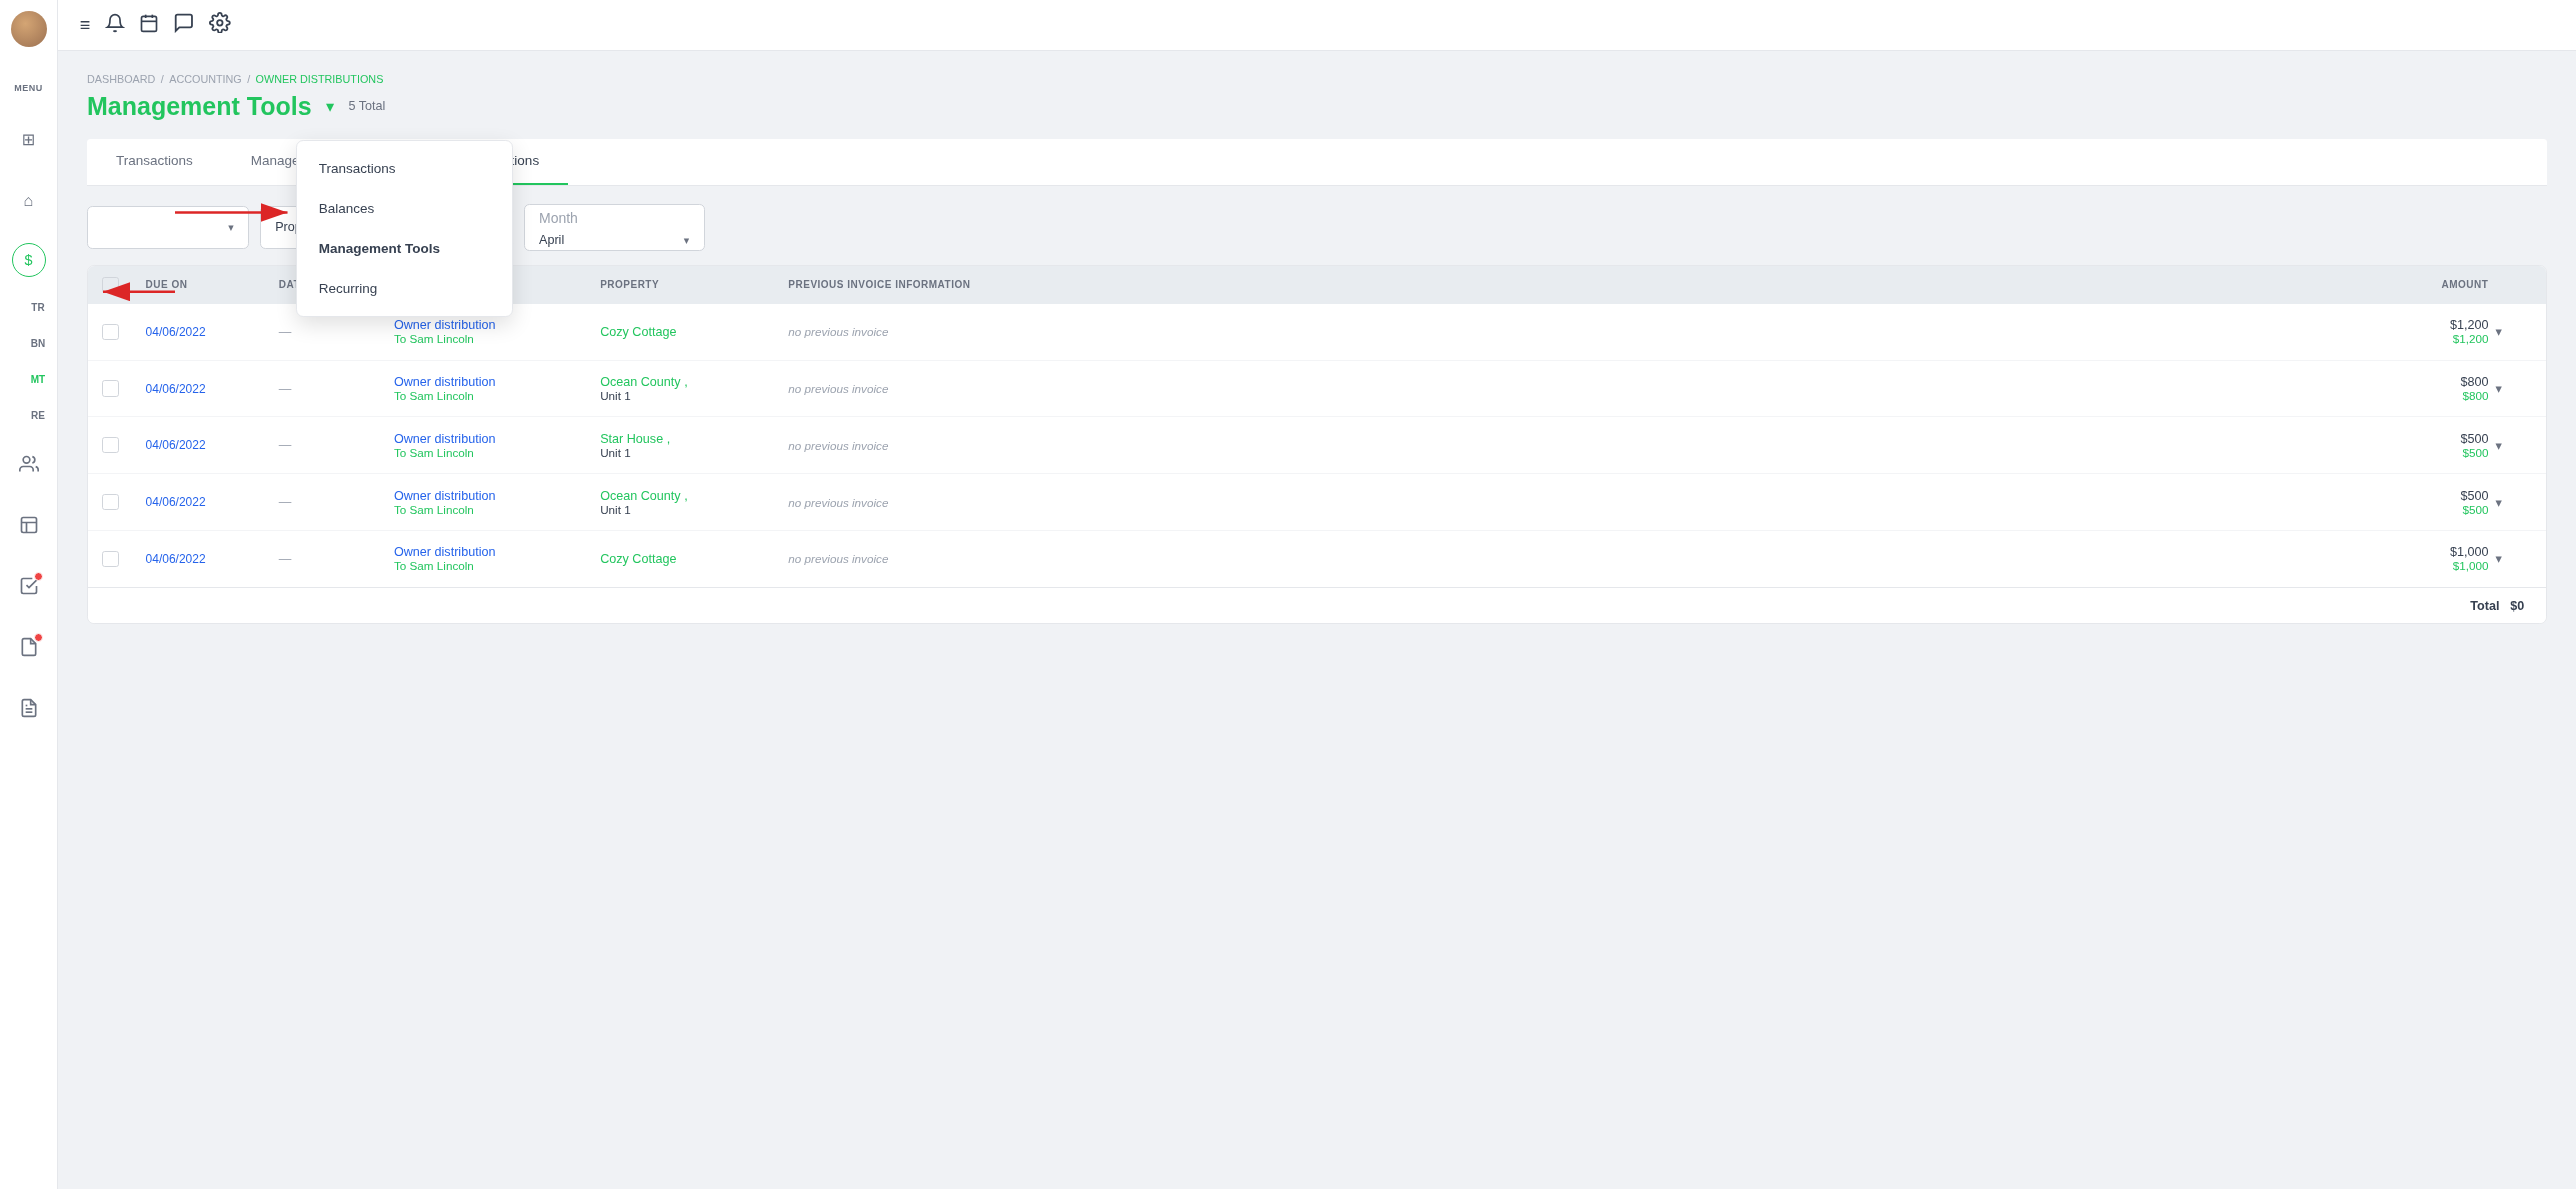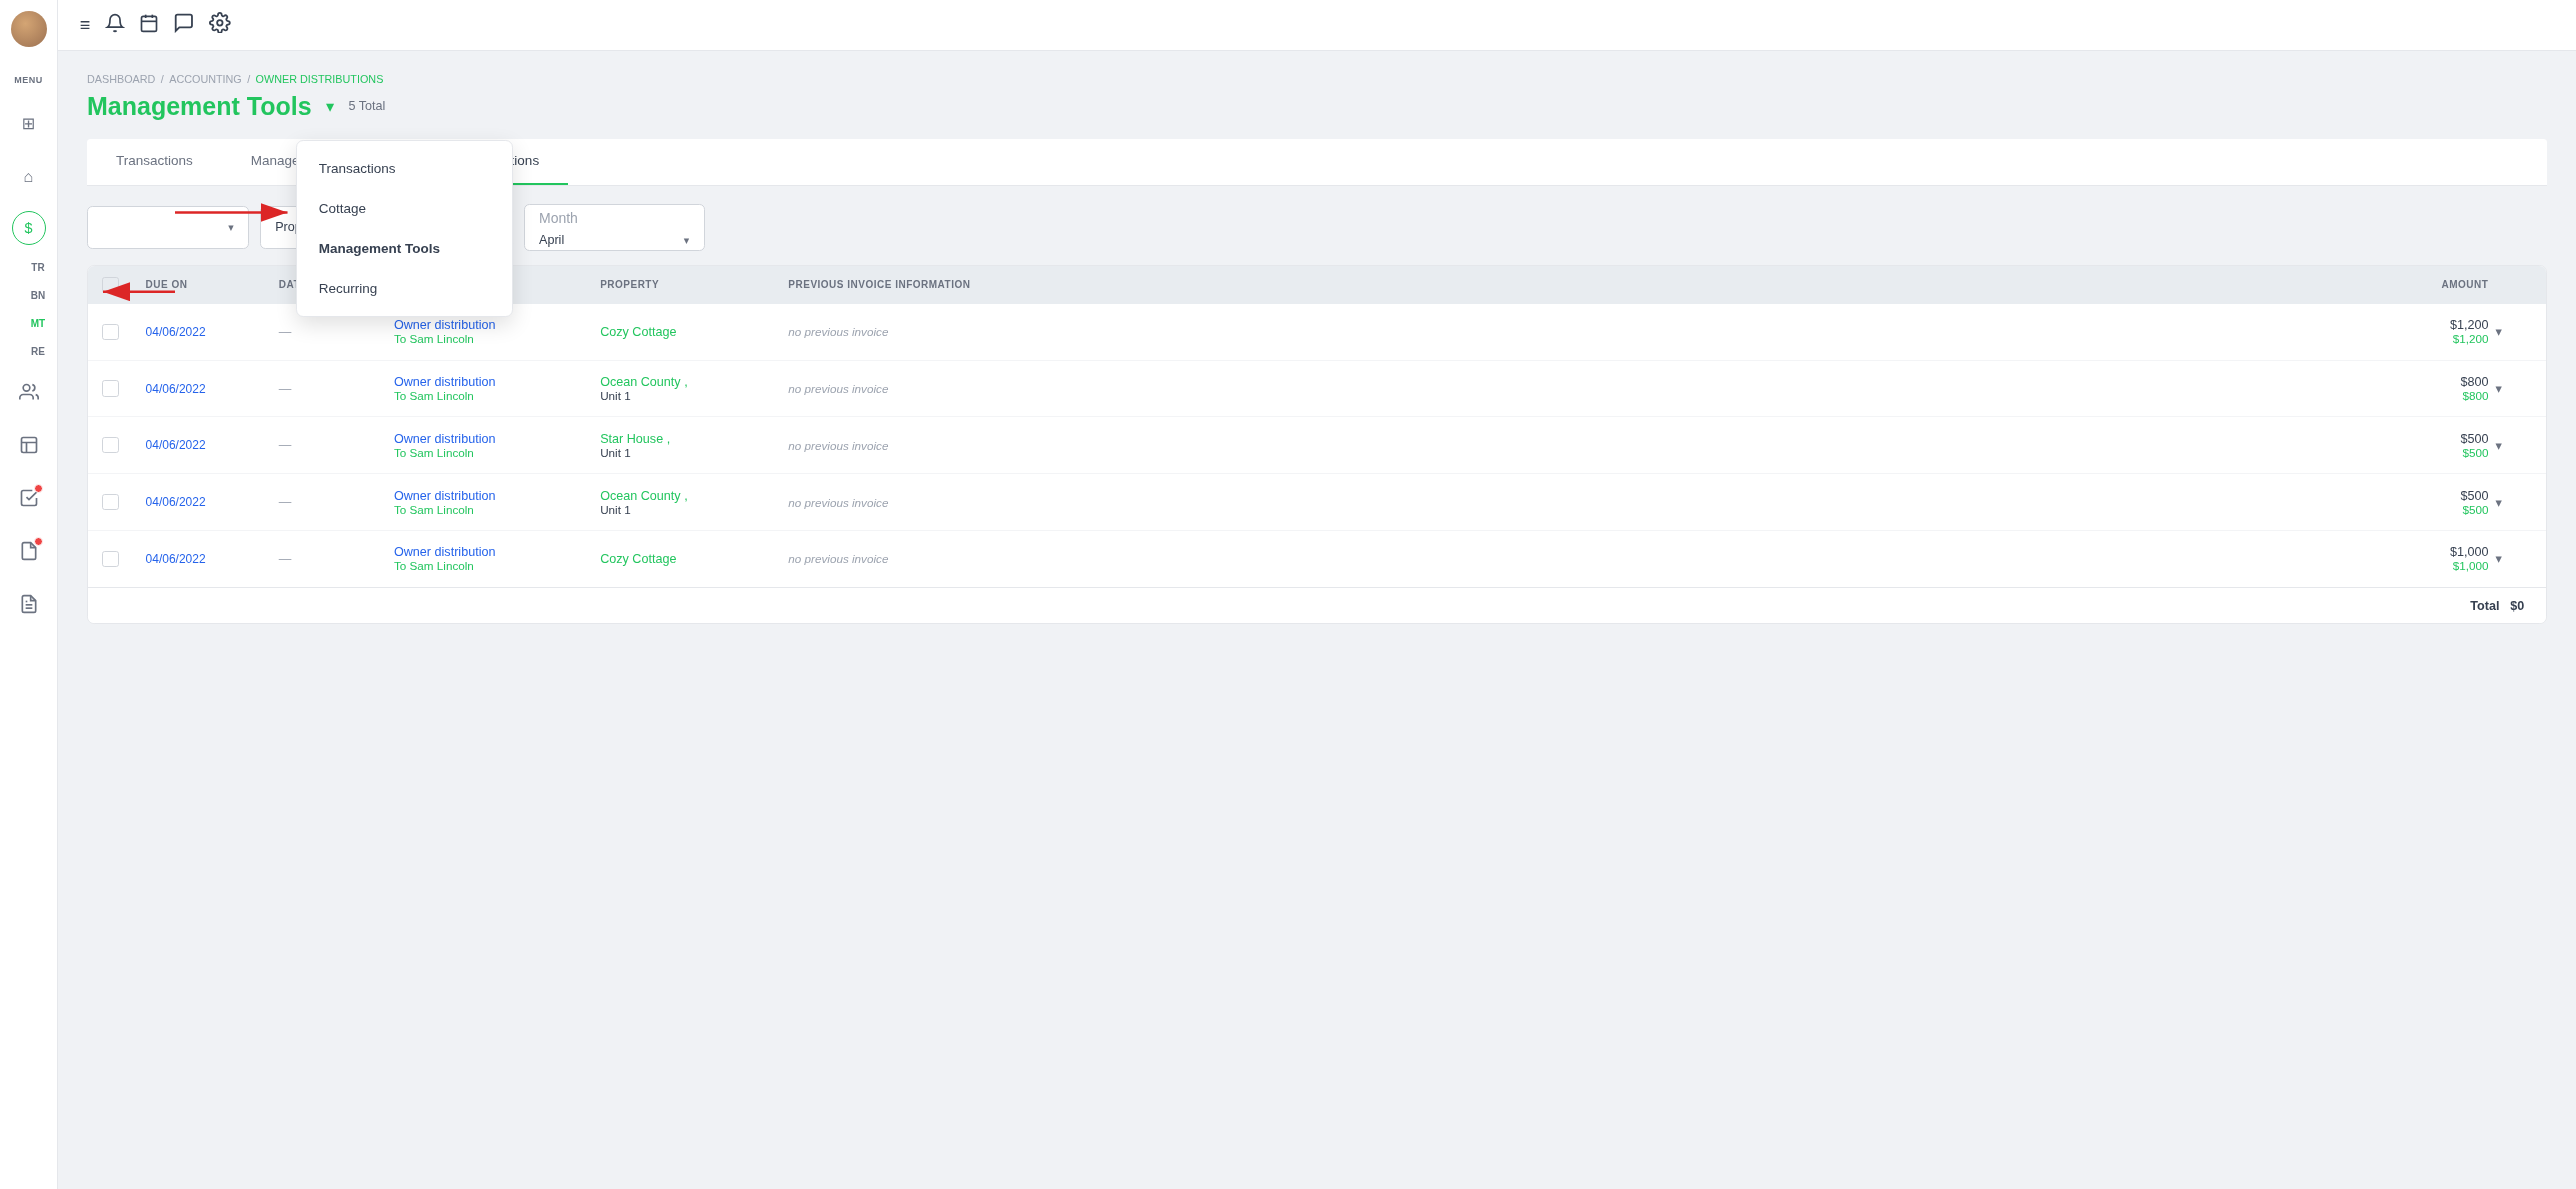--- a/index.html
+++ b/index.html
@@ -1,19 +1,19 @@
 <!DOCTYPE html>
 <html style="font-size:14.4px"><head>
   <meta charset="utf-8">
   <style>
     * { box-sizing: border-box; margin: 0; padding: 0; }
     body { font-family: -apple-system, BlinkMacSystemFont, 'Segoe UI', sans-serif; background: #f0f2f5; display: flex; height: 100vh; overflow: hidden; }
 
     
-    .sidebar { width: 58px; background: #fff; border-right: 0.9px solid #e5e7eb; display: flex; flex-direction: column; align-items: center; padding: 10.8px 0; gap: 17px; flex-shrink: 0; }
+    .sidebar { width: 58px; background: #fff; border-right: 0.9px solid #e5e7eb; display: flex; flex-direction: column; align-items: center; padding: 10.8px 0; gap: 25px; flex-shrink: 0; }
     .avatar { width: 36px; height: 36px; border-radius: 50%; background: #c9a882; overflow: hidden; margin-bottom: 7.2px; }
     .avatar-img { width: 100%; height: 100%; background: radial-gradient(circle at 40% 35%, #d4a574, #9b7051); }
     .menu-label { font-size: 9px; color: #6b7280; font-weight: 600; letter-spacing: 0.05em; margin: 3.6px 0; }
     .nav-icon { width: 36px; height: 36px; display: flex; align-items: center; justify-content: center; border-radius: 7.2px; cursor: pointer; color: #6b7280; font-size: 16.2px; position: relative; }
     .nav-icon.active-green { color: #22c55e; border: 1.8px solid #22c55e; border-radius: 50%; width: 34px; height: 34px; }
     .nav-badge { position: absolute; top: 3.6px; right: 3.6px; width: 9px; height: 9px; background: #ef4444; border-radius: 50%; border: 1.8px solid #fff; }
     .nav-text { font-size: 10px; font-weight: 700; color: #6b7280; margin-left: 19px; }
     .nav-text.green { color: #22c55e; }
 
     
@@ -188,21 +188,21 @@
     </div>
 
     <div class="page-header">
       <span class="page-title">Management Tools</span>
       <span class="dropdown-arrow">▾</span>
       <span class="total-badge">5 Total</span>
     </div>
 
     <div class="dropdown-menu">
       <div class="dropdown-item">Transactions</div>
-      <div class="dropdown-item">Cottage</div>
+      <div class="dropdown-item">Balances</div>
       <div class="dropdown-item active">Management Tools</div>
       <div class="dropdown-item">Recurring</div>
     </div>
 
     <div style="position:absolute; top: 199px; left: 117px; pointer-events:none;">
       <svg width="126" height="27" viewBox="0 0 140 30">
         <defs>
           <marker id="arrowhead1" markerWidth="10" markerHeight="7" refX="10" refY="3.5" orient="auto">
             <polygon points="0 0, 10 3.5, 0 7" fill="#dc2626"></polygon>
           </marker>

